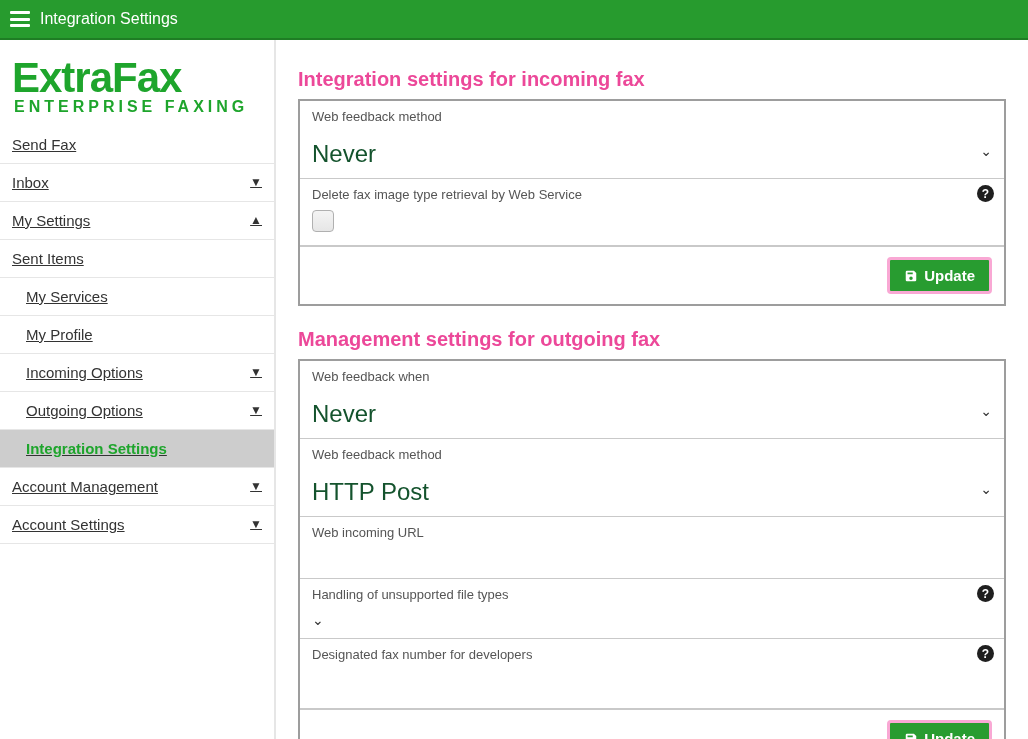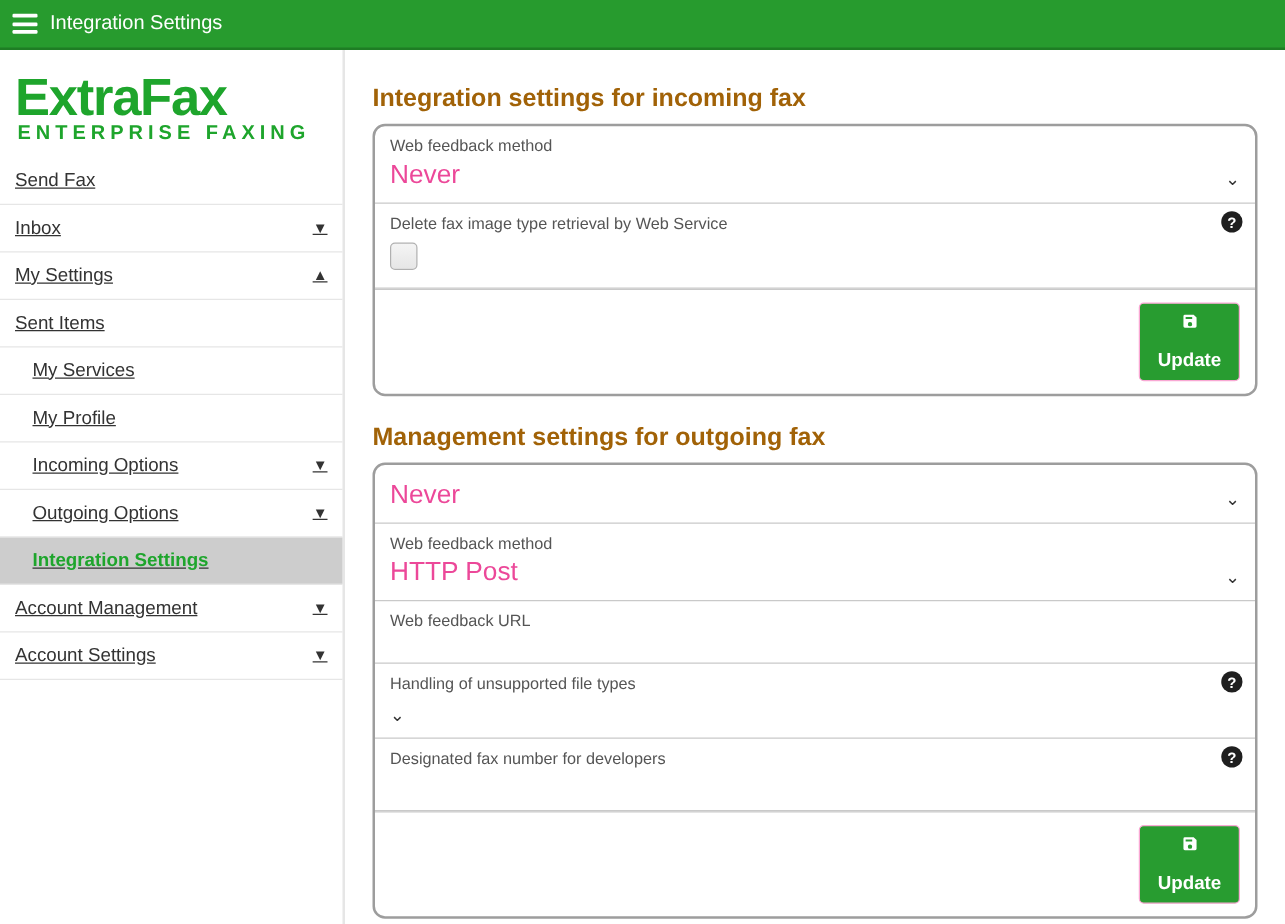--- a/index.html
+++ b/index.html
@@ -75,46 +75,46 @@
     font-weight:600;
   }
   .caret { font-size:12px; color:#333; }
 
   
   .main {
     flex:1;
     padding: 28px 22px 20px 22px;
   }
   .section-title {
-    color: #a16207;
+    color: #ec4899;
     font-size: 20px;
     font-weight: 600;
     margin: 22px 0 8px 0;
   }
   .section-title:first-child { margin-top:0; }
   .panel {
     border: 2px solid #9d9d9d;
-    border-radius: 10px;
+    border-radius: 0;
     background:#fff;
     margin-bottom: 20px;
   }
   .field {
     border-bottom: 1px solid #c9c9c9;
     padding: 8px 12px 10px 12px;
     position: relative;
   }
   .field:last-of-type { border-bottom:none; }
   .field-label {
     font-size: 13px;
     color: #555;
   }
   .field-value {
-    font-size: 21px;
-    color: #ec4899;
-    margin-top: 4px;
+    font-size: 24px;
+    color: #14532d;
+    margin-top: 16px;
   }
   .value-row {
     display:flex; align-items:center; justify-content:space-between;
   }
   .chev {
     font-size: 14px;
     color:#333;
     cursor:pointer;
     margin-top:10px;
   }
@@ -140,28 +140,27 @@
     cursor:pointer;
   }
   .panel-footer {
     padding: 10px 12px;
     display:flex; justify-content:flex-end;
     border-top:1px solid #c9c9c9;
   }
   .btn {
     background:#289c30;
     color:#fff;
-    border:1px solid #f9a8d4;
+    border:3px solid #f9a8d4;
     border-radius:4px;
     padding:7px 14px;
     font-size:15px;
     font-weight:600;
-    display:inline-flex; align-items:center; gap:16px;
-    cursor:pointer;
-    flex-direction:column;
+    display:inline-flex; align-items:center; gap:6px;
+    cursor:pointer;
   }
   .btn .save-ico {
     width:14px; height:14px;
     display:inline-block;
   }
   .btn .save-ico svg { display:block; }
 </style>
 </head>
 <body>
 
@@ -270,34 +269,35 @@
               </svg>
           </span>
           <span>Update</span>
         </button>
       </div>
     </div>
 
     <div class="section-title">Management settings for outgoing fax</div>
     <div class="panel">
       <div class="field">
+        <div class="field-label">Web feedback when</div>
         <div class="value-row">
           <div class="field-value">Never</div>
           <div class="chev">⌄</div>
         </div>
       </div>
       <div class="field">
         <div class="field-label">Web feedback method</div>
         <div class="value-row">
           <div class="field-value">HTTP Post</div>
           <div class="chev">⌄</div>
         </div>
       </div>
       <div class="field" style="padding-bottom:22px;">
-        <div class="field-label">Web feedback URL</div>
+        <div class="field-label">Web incoming URL</div>
         <div class="field-value"></div>
       </div>
       <div class="field">
         <div class="help-icon">?</div>
         <div class="field-label">Handling of unsupported file types</div>
         <div class="value-row">
           <div class="chev">⌄</div>
         </div>
       </div>
       <div class="field" style="padding-bottom:30px;">

